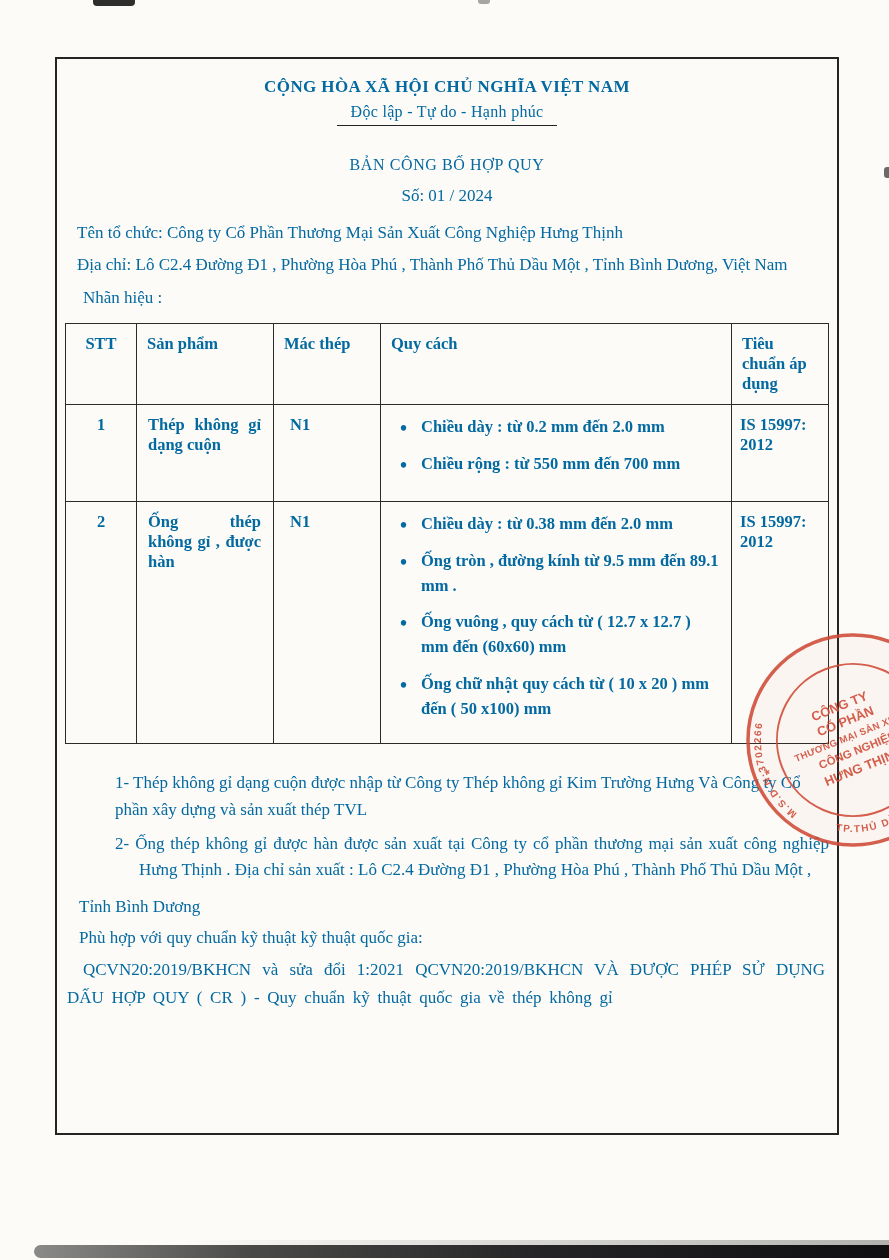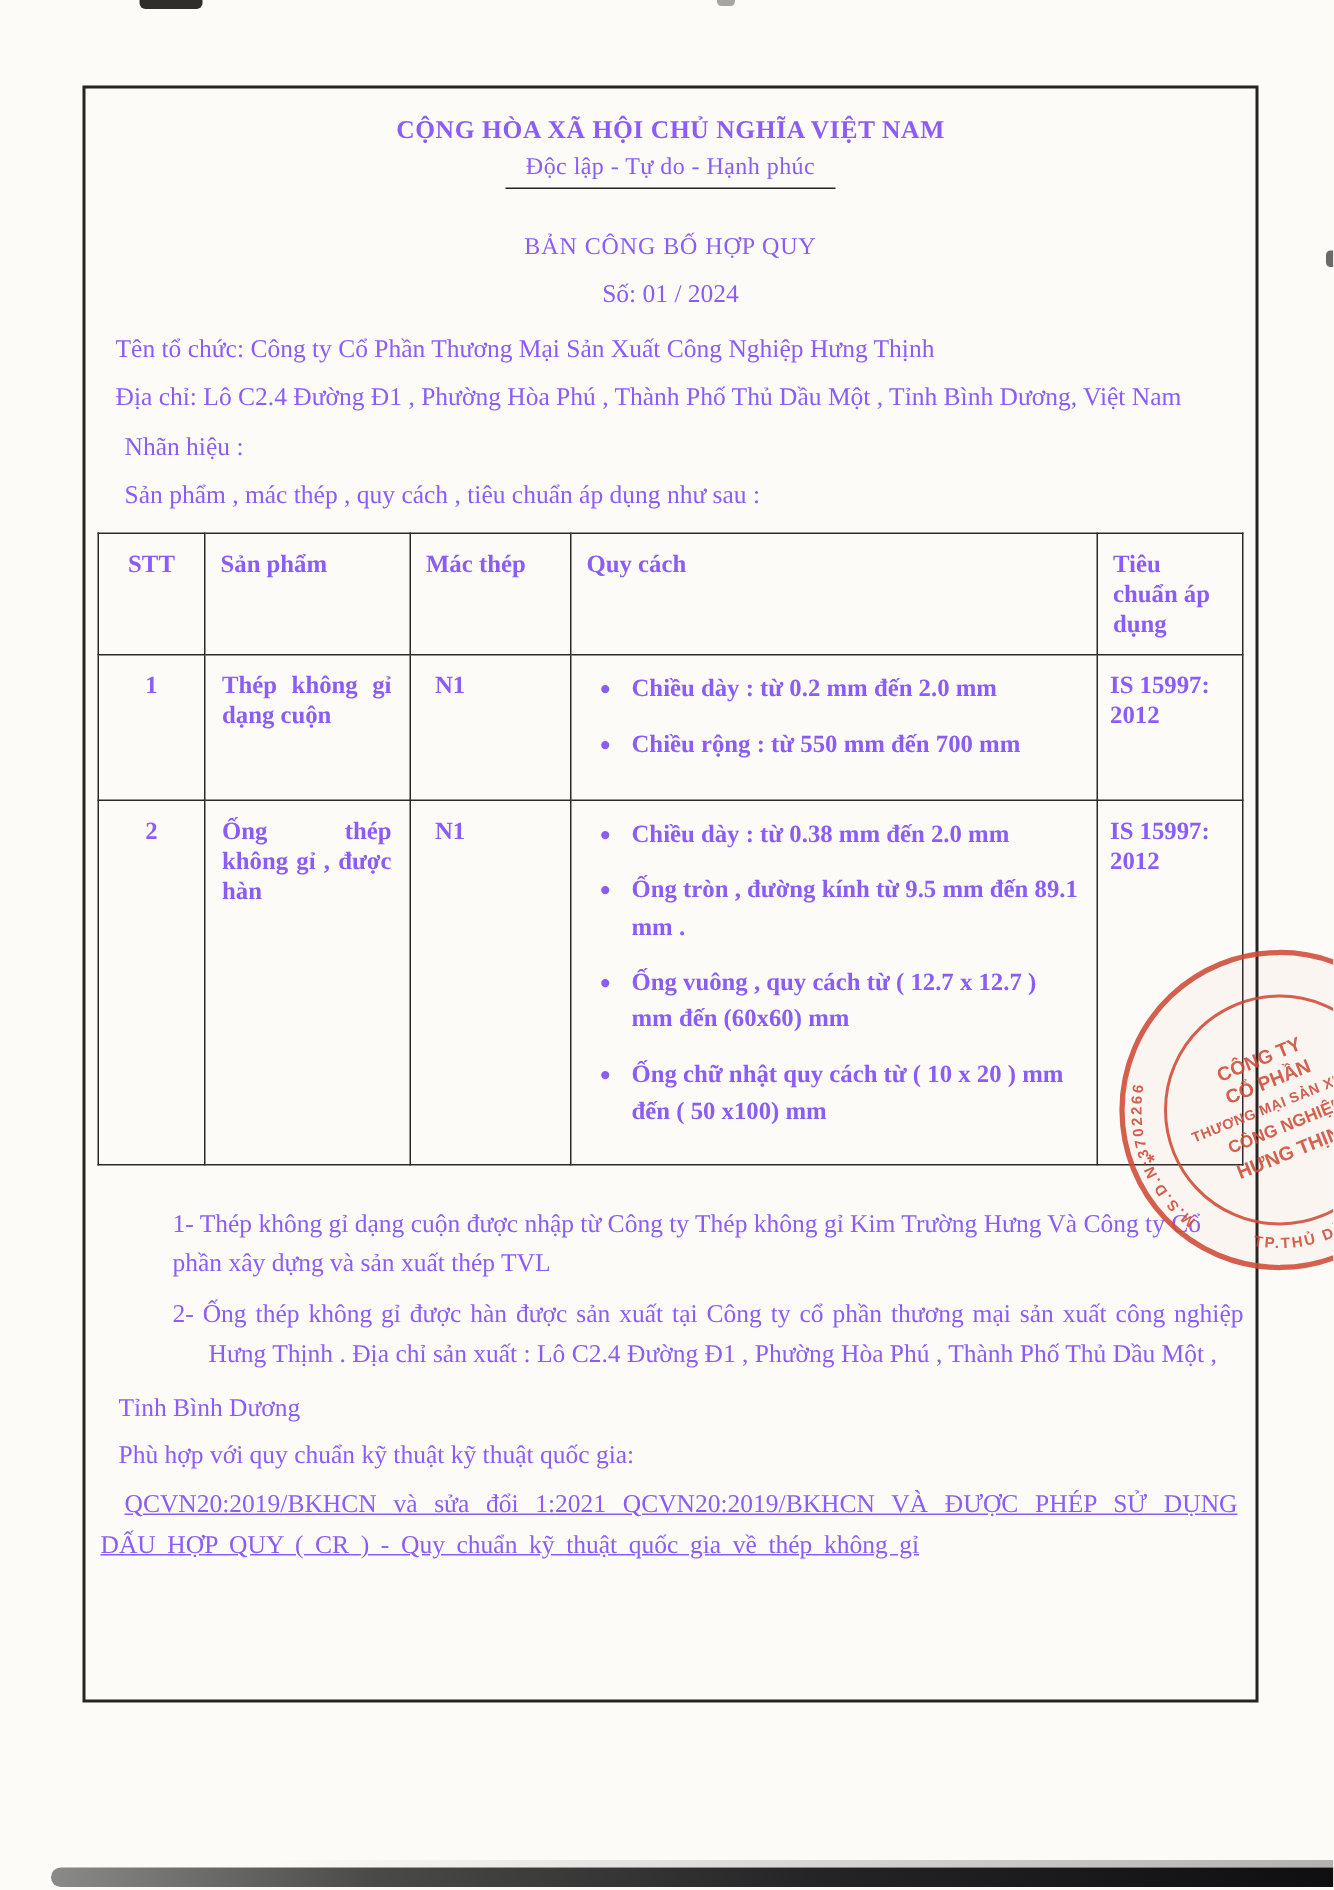--- a/index.html
+++ b/index.html
@@ -1,20 +1,20 @@
 <!DOCTYPE html>
 <html lang="vi"><head>
 <meta charset="utf-8">
 <style>
   html,body { margin:0; padding:0; background:#fbfaf7; }
   .page {
     position:relative; width:889px; height:1260px;
     background:#fcfbf8; overflow:hidden;
     font-family:"Liberation Serif","DejaVu Serif",serif;
-    color:#8b5cf6;
+    color:#0369a1;
   }
 
   
   .frame {
     position:absolute; left:55px; top:57px; width:784px; height:1078px;
     border:2.5px solid #242424; box-sizing:border-box;
     padding:12px 8px 0 8px;
   }
 
   .nat1 { text-align:center; font-weight:bold; font-size:17px; letter-spacing:.4px; margin-top:6px; }
@@ -54,21 +54,21 @@
   th.c-sp, th.c-mt, th.c-qc, th.c-tc { padding-left:10px; }
   .qitem { position:relative; padding-left:28px; margin:0 4px 12px 4px; line-height:1.5; }
   .qitem::before { content:"•"; position:absolute; left:7px; top:-2px; font-size:20px; }
 
   .note { font-size:17px; line-height:1.55; margin:26px 0 0 50px; }
   .note.n2 { margin-top:8px; padding-left:24px; text-indent:-24px; text-align:justify; }
   .province { font-size:17px; line-height:1.55; margin:10px 0 0 14px; }
   .conformity { font-size:17px; line-height:1.55; margin:5px 0 0 14px; }
   .final {
     font-size:17px; line-height:1.6; margin:5px 4px 0 2px;
-    text-align:justify; text-indent:16px; word-spacing:3.5px;text-decoration:underline;
+    text-align:justify; text-indent:16px; word-spacing:3.5px;
   }
 
   
   .stamp { position:absolute; left:743px; top:630px; opacity:.88; z-index:5; }
   .stamp-arc { font-family:"Liberation Sans",sans-serif; font-size:10px; font-weight:bold; fill:#cf4a36; letter-spacing:1.5px; }
   .stamp-c { font-family:"Liberation Sans",sans-serif; font-weight:bold; fill:#cf4a36; text-anchor:middle; }
   .l1 { font-size:13px; } .l2 { font-size:13px; }
   .l3 { font-size:9.5px; letter-spacing:.4px; }
   .l4 { font-size:11.5px; } .l5 { font-size:13px; }
   .stamp-star { font-family:"Liberation Sans",sans-serif; font-size:13px; font-weight:bold; fill:#cf4a36; }
@@ -102,21 +102,20 @@
     <div class="nat2-wrap">
       <span class="nat2">Độc lập - Tự do - Hạnh phúc</span>
     </div>
 
     <div class="title">BẢN CÔNG BỐ HỢP QUY</div>
     <div class="doc-number">Số: 01 / 2024</div>
 
     <p class="para first">Tên tổ chức: Công ty Cổ Phần Thương Mại Sản Xuất Công Nghiệp Hưng Thịnh</p>
     <p class="para">Địa chỉ: Lô C2.4 Đường Đ1 , Phường Hòa Phú , Thành Phố Thủ Dầu Một , Tỉnh Bình Dương, Việt Nam</p>
     <p class="para indent">Nhãn hiệu :</p>
-    <p class="para indent">Sản phẩm , mác thép , quy cách , tiêu chuẩn áp dụng như sau :</p>
 
     <table class="spec-table">
       <thead>
         <tr class="header-row">
           <th class="c-stt">STT</th>
           <th class="c-sp">Sản phẩm</th>
           <th class="c-mt">Mác thép</th>
           <th class="c-qc">Quy cách</th>
           <th class="c-tc">Tiêu chuẩn áp dụng</th>
         </tr>

